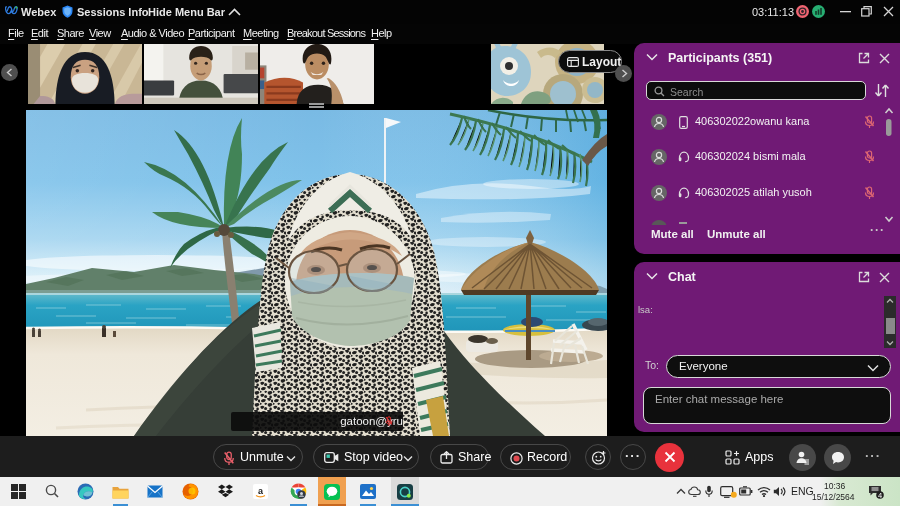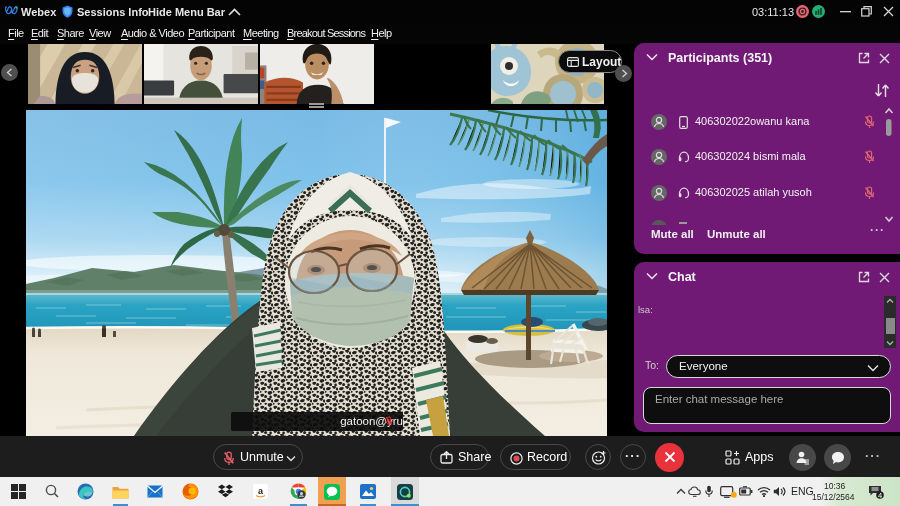--- a/index.html
+++ b/index.html
@@ -366,20 +366,27 @@
       <path d="M1 1.5 L6 6.5 L11 1.5" fill="none" stroke="#e8e8e8" stroke-width="1.5"></path>
     </svg>
   <span class="ptitle">Participants (351)</span>
   <svg class="abs" style="left:224px;top:9px" width="12" height="12" viewBox="0 0 12 12">
       <path d="M4.5 1.5 L1.5 1.5 L1.5 10.5 L10.5 10.5 L10.5 7.5" fill="none" stroke="#dcdcdc" stroke-width="1.3"></path>
       <path d="M6.5 1.5 L10.5 1.5 L10.5 5.5 M10.5 1.5 L5.5 6.5" fill="none" stroke="#dcdcdc" stroke-width="1.3"></path>
     </svg>
   <svg class="abs" style="left:245px;top:10px" width="11" height="11" viewBox="0 0 11 11">
       <path d="M1 1 L10 10 M10 1 L1 10" stroke="#dcdcdc" stroke-width="1.4"></path>
     </svg>
+  <div class="abs" style="left:12px;top:38px;width:220px;height:19px;border:1.5px solid #d8d8d8;border-radius:5px;background:#0c0c0c">
+    <svg class="abs" style="left:7px;top:4px" width="11" height="11" viewBox="0 0 11 11">
+        <circle cx="4.5" cy="4.5" r="3.4" fill="none" stroke="#9a9a9a" stroke-width="1.3"></circle>
+        <path d="M7.2 7.2 L10 10" stroke="#9a9a9a" stroke-width="1.3"></path>
+      </svg>
+    <span class="abs" style="left:23px;top:3.5px;color:#8e8e8e;font-size:10.5px">Search</span>
+  </div>
   <svg class="abs" style="left:240px;top:40px" width="16" height="15" viewBox="0 0 16 15">
       <path d="M4.5 1 L4.5 13 M4.5 13 L1.5 9.5 M4.5 13 L7.5 9.5" fill="none" stroke="#e0e0e0" stroke-width="1.4"></path>
       <path d="M11.5 14 L11.5 2 M11.5 2 L8.5 5.5 M11.5 2 L14.5 5.5" fill="none" stroke="#e0e0e0" stroke-width="1.4"></path>
     </svg>
   <div class="abs" id="prows" style="left:0;top:62px;width:262px;height:120px;overflow:hidden">
     <div class="abs" style="left:17px;top:9px;width:16px;height:16px;border-radius:50%;background:#666"><svg width="16" height="16" viewBox="0 0 16 16">
           <circle cx="8" cy="6" r="2.6" fill="none" stroke="#ddd" stroke-width="1.2"></circle>
           <path d="M3.5 13 C4 10.5 6 9.5 8 9.5 C10 9.5 12 10.5 12.5 13" fill="none" stroke="#ddd" stroke-width="1.2"></path>
         </svg></div>
     <svg class="abs" style="left:45px;top:11px" width="9" height="13" viewBox="0 0 9 13">
@@ -470,20 +477,31 @@
 
 <div class="abs" id="ctrlbar">
   <div class="pill" style="left:213px;width:90px">
     <svg class="abs" style="left:9px;top:5.5px" width="12" height="15" viewBox="0 0 11 14">
         <rect x="3.4" y="1" width="4.2" height="7" rx="2.1" fill="none" stroke="#e85f6a" stroke-width="1.2"></rect>
         <path d="M1.5 6.5 C1.5 9 3 10.5 5.5 10.5 C8 10.5 9.5 9 9.5 6.5 M5.5 10.5 L5.5 13" fill="none" stroke="#e85f6a" stroke-width="1.2"></path>
         <path d="M1.5 1.5 L9.5 11.5" stroke="#e85f6a" stroke-width="1.5"></path>
       </svg>
     <span class="abs" style="left:26px;top:5px">Unmute</span>
     <svg class="abs" style="left:72px;top:10px" width="10" height="7" viewBox="0 0 10 7">
+        <path d="M1 1.5 L5 5.5 L9 1.5" fill="none" stroke="#e0e0e0" stroke-width="1.4"></path>
+      </svg>
+  </div>
+  <div class="pill" style="left:313px;width:106px">
+    <svg class="abs" style="left:10px;top:7px" width="15" height="11" viewBox="0 0 15 11">
+        <rect x="0.7" y="0.7" width="9.6" height="9.6" rx="2" fill="none" stroke="#ececec" stroke-width="1.3"></rect>
+        <path d="M10.5 4 L14.3 1.8 L14.3 9.2 L10.5 7 Z" fill="#ececec"></path>
+        <rect x="2.5" y="2.5" width="3.4" height="3.4" fill="#3ec9b0"></rect>
+      </svg>
+    <span class="abs" style="left:30px;top:5px">Stop video</span>
+    <svg class="abs" style="left:89px;top:10px" width="10" height="7" viewBox="0 0 10 7">
         <path d="M1 1.5 L5 5.5 L9 1.5" fill="none" stroke="#e0e0e0" stroke-width="1.4"></path>
       </svg>
   </div>
   <div class="pill" style="left:430px;width:59px">
     <svg class="abs" style="left:9px;top:6px" width="13" height="13" viewBox="0 0 13 13">
         <rect x="1" y="3.5" width="11" height="8.5" rx="1.5" fill="none" stroke="#ececec" stroke-width="1.3"></rect>
         <path d="M6.5 8 L6.5 1 M4 3 L6.5 0.7 L9 3" fill="none" stroke="#ececec" stroke-width="1.3"></path>
       </svg>
     <span class="abs" style="left:27px;top:5px">Share</span>
   </div>

